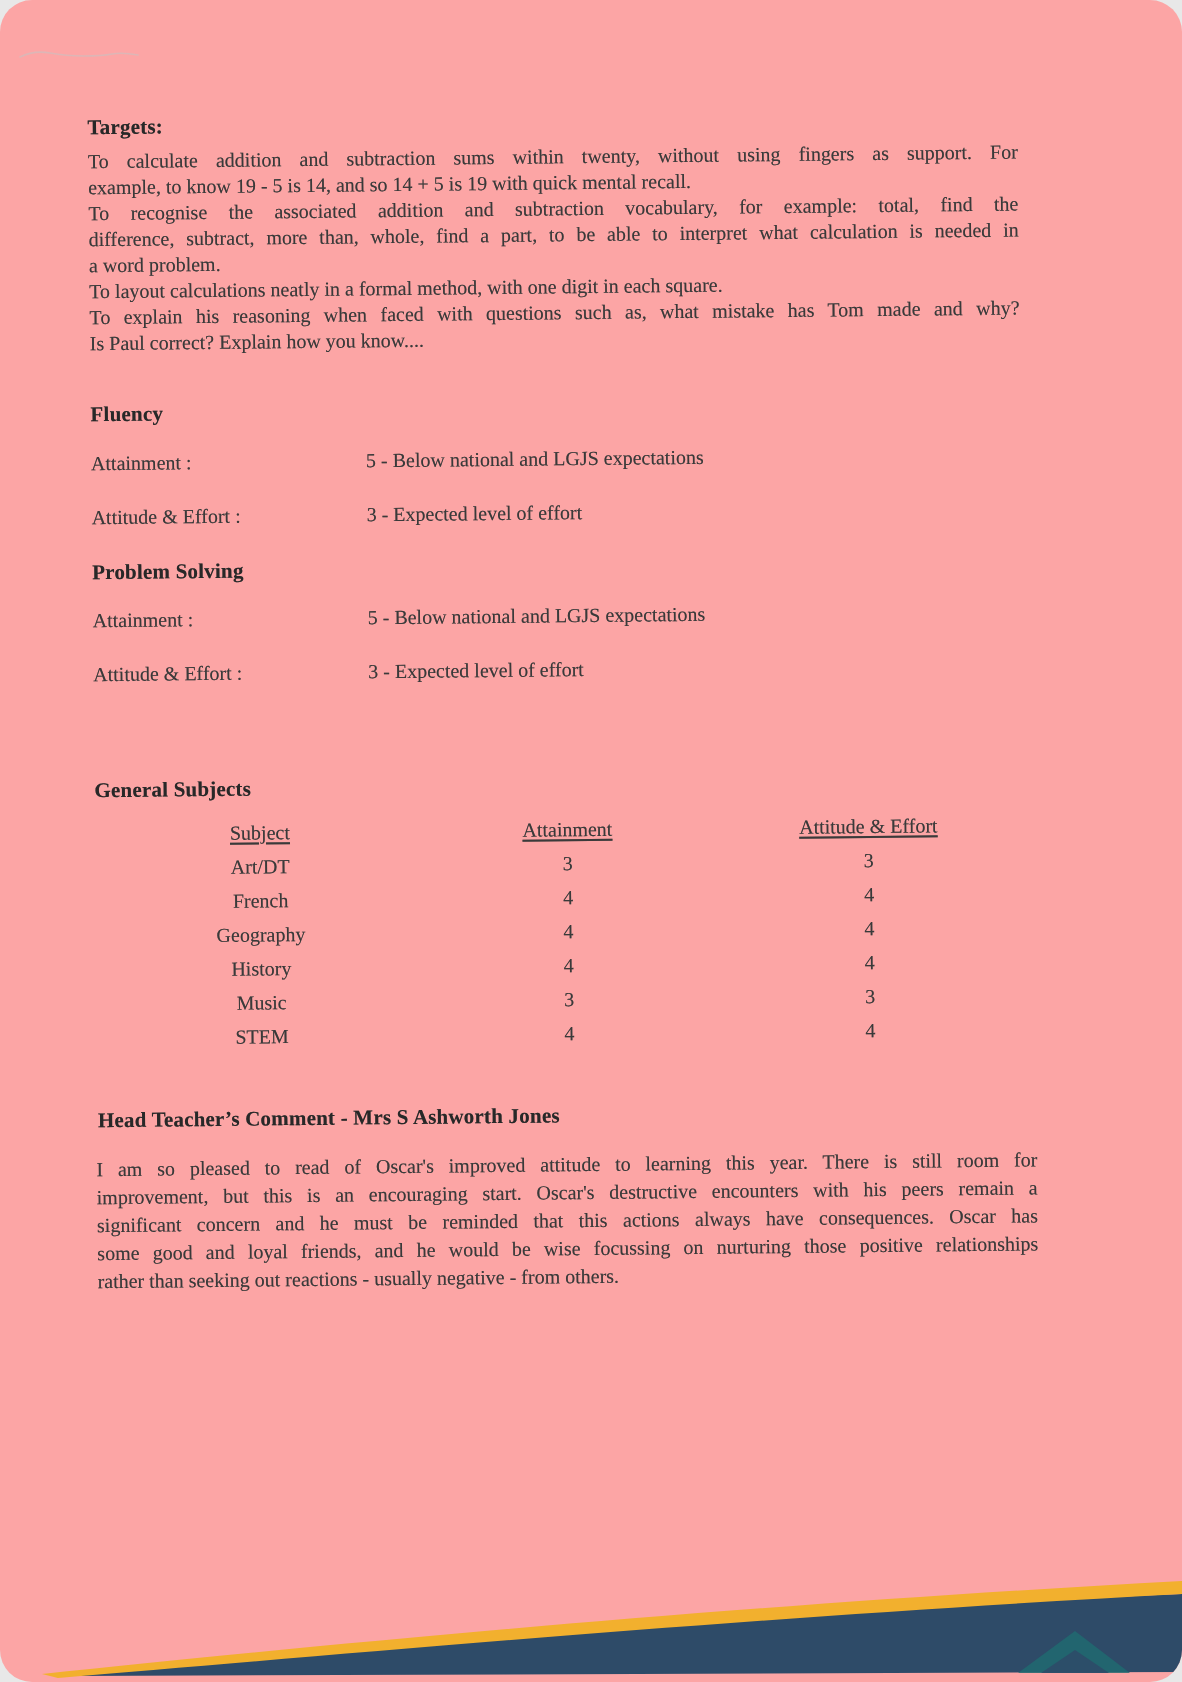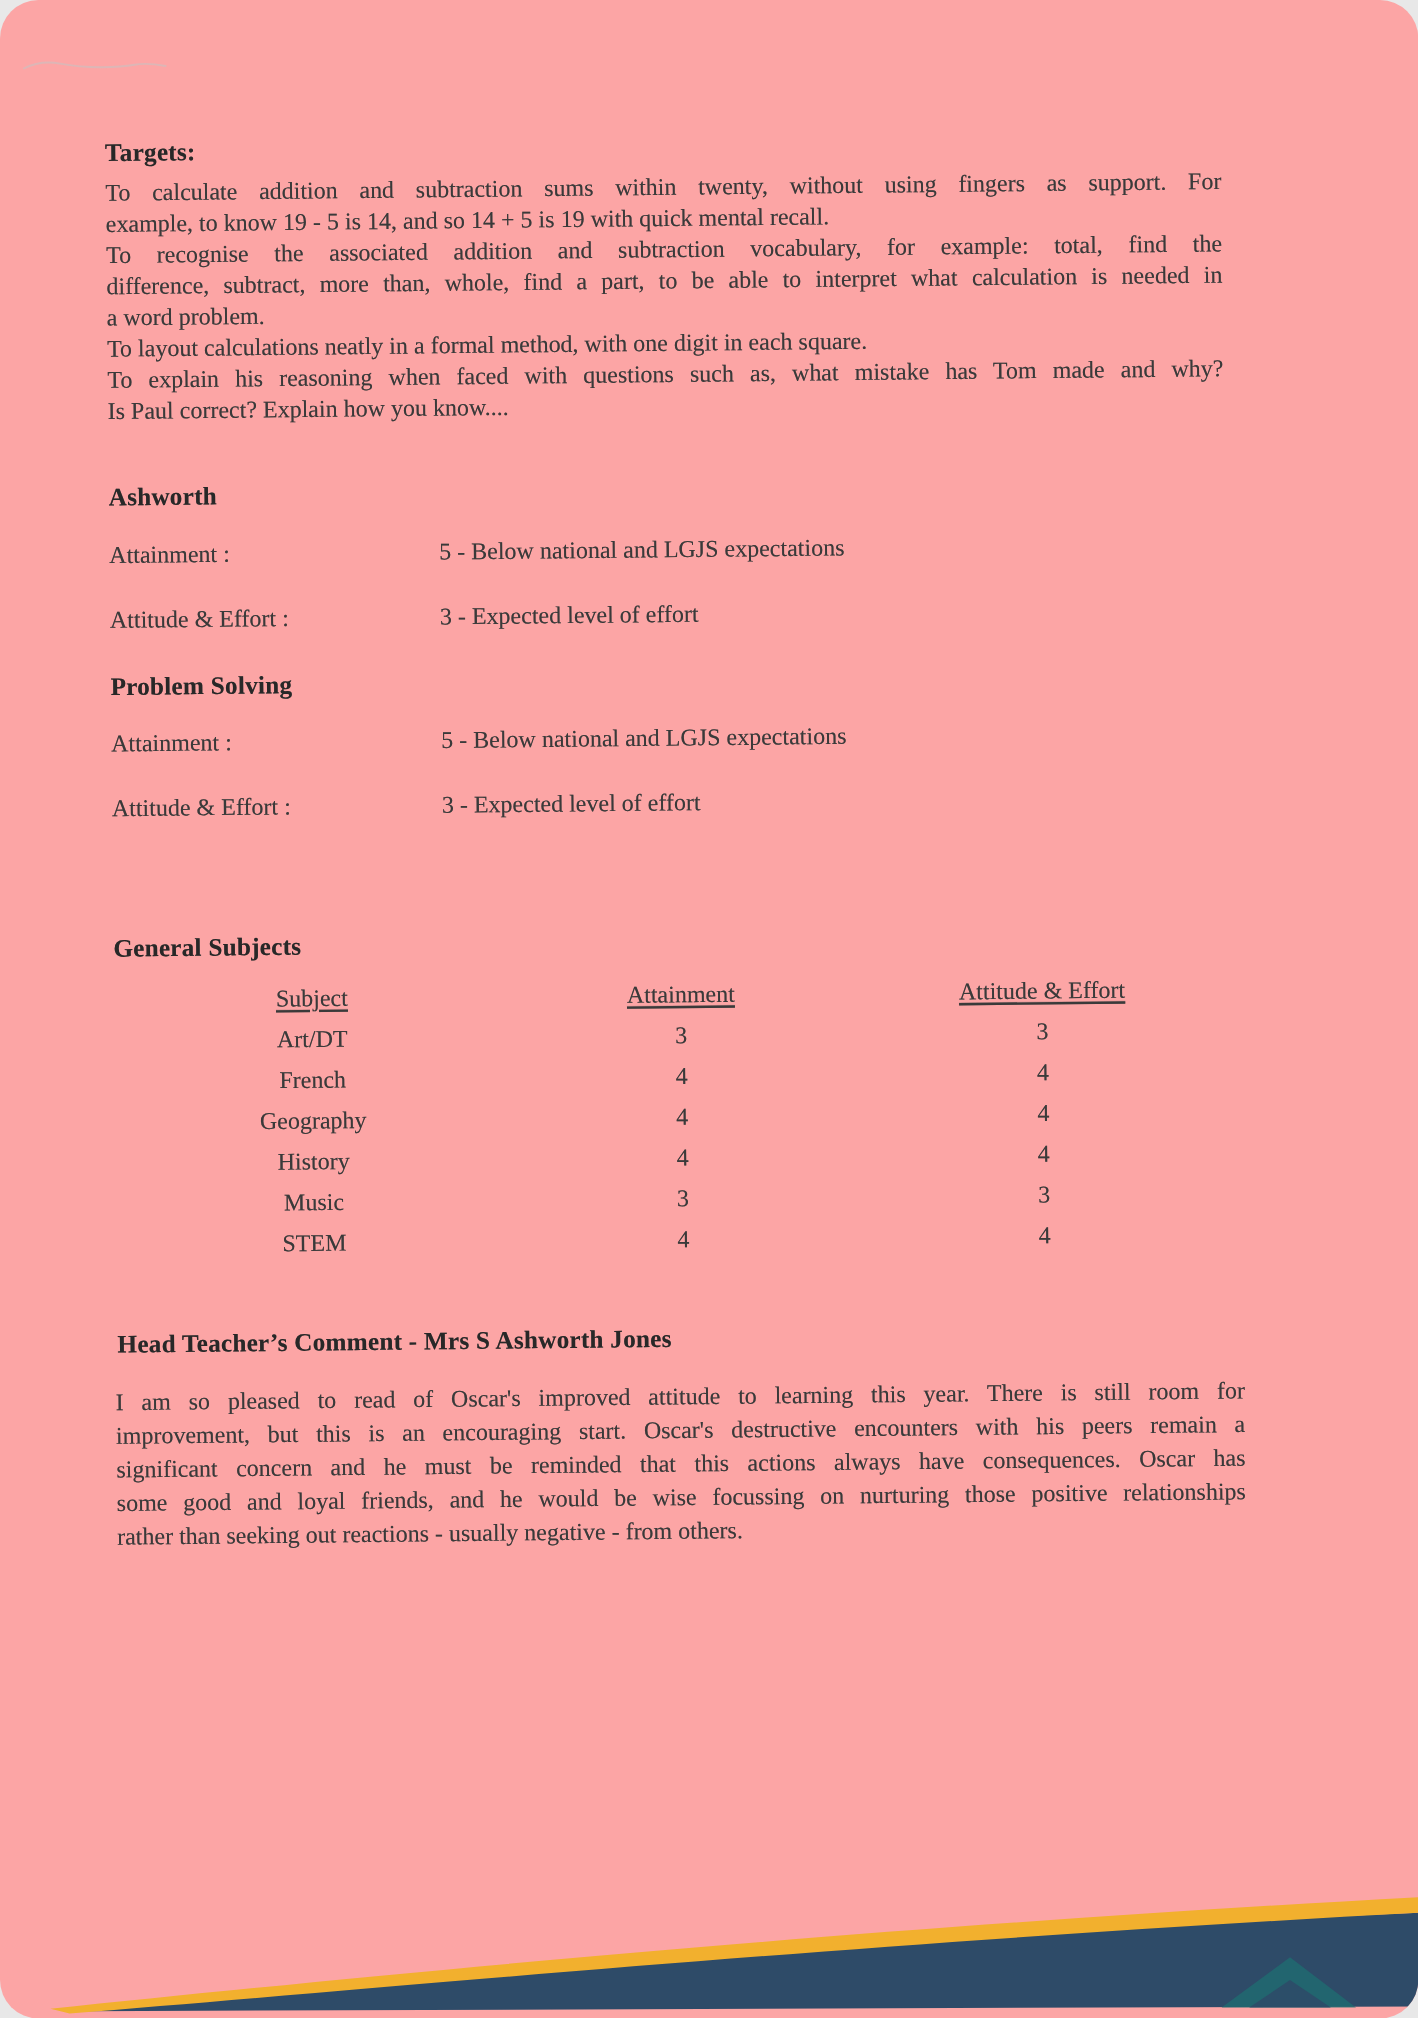--- a/index.html
+++ b/index.html
@@ -78,21 +78,21 @@
       <div class="jline">To calculate addition and subtraction sums within twenty, without using fingers as support. For</div>
       <div class="lline">example, to know 19 - 5 is 14, and so 14 + 5 is 19 with quick mental recall.</div>
       <div class="jline">To recognise the associated addition and subtraction vocabulary, for example: total, find the</div>
       <div class="jline">difference, subtract, more than, whole, find a part, to be able to interpret what calculation is needed in</div>
       <div class="lline">a word problem.</div>
       <div class="lline">To layout calculations neatly in a formal method, with one digit in each square.</div>
       <div class="jline">To explain his reasoning when faced with questions such as, what mistake has Tom made and why?</div>
       <div class="lline">Is Paul correct? Explain how you know....</div>
     </div>
 
-    <div class="abs hd" style="left:95px; top:397px;">Ashworth</div>
+    <div class="abs hd" style="left:95px; top:397px;">Fluency</div>
 
     <div class="abs kv" style="top:446px;">
       <span class="lbl">Attainment :</span>
       <span class="val">5 - Below national and LGJS expectations</span>
     </div>
     <div class="abs kv" style="top:500px;">
       <span class="lbl">Attitude &amp; Effort :</span>
       <span class="val">3 - Expected level of effort</span>
     </div>
 

